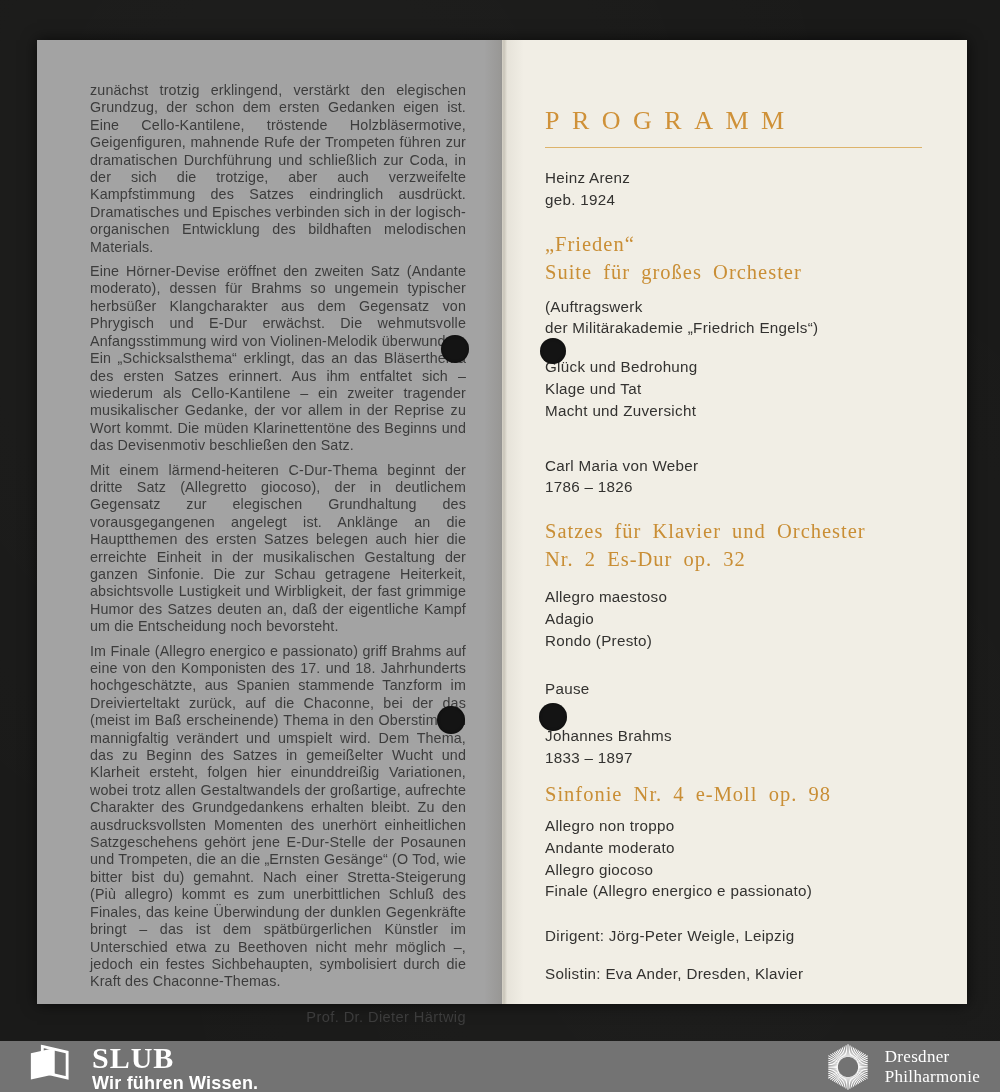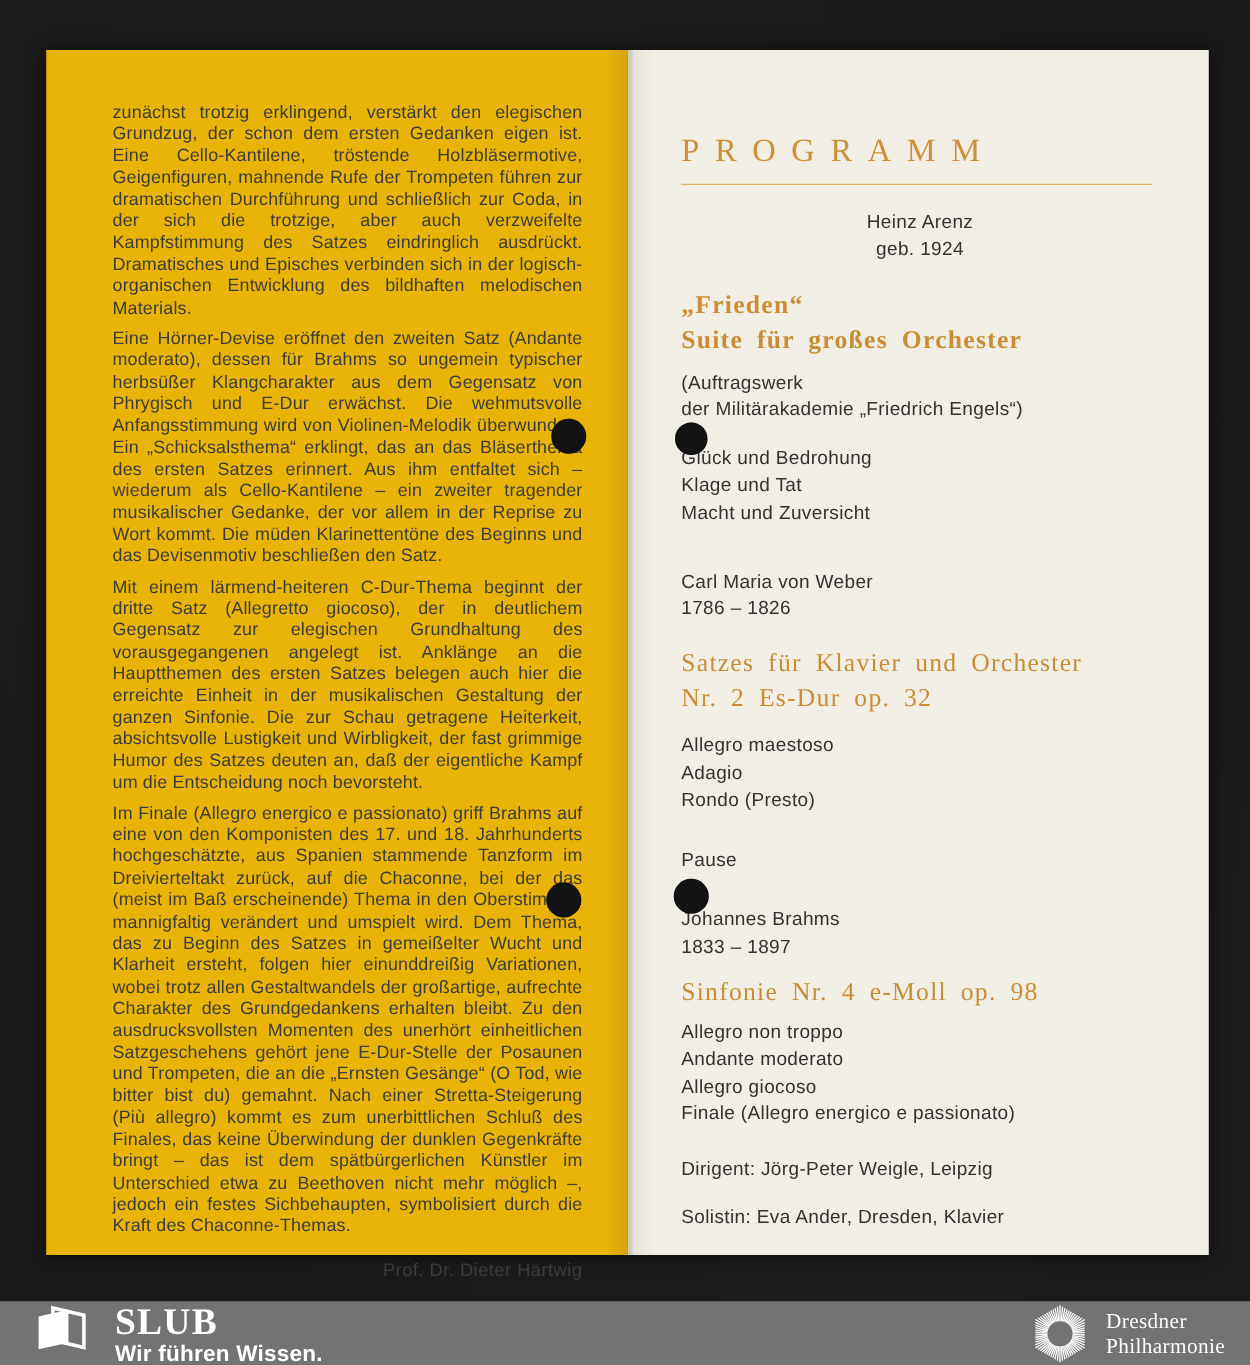--- a/index.html
+++ b/index.html
@@ -13,21 +13,21 @@
     background:
       radial-gradient(ellipse at 30% 20%, rgba(255,255,255,0.02), transparent 60%),
       radial-gradient(ellipse at 70% 80%, rgba(255,255,255,0.015), transparent 60%),
       #1a1a19;}
   .spread{
     position:absolute;left:37px;top:40px;width:930px;height:964px;
     box-shadow:0 0 14px rgba(0,0,0,0.65);
   }
   .page{position:absolute;top:0;height:100%;}
   .page-left{
-    left:0;width:465px;background:#eab308;
+    left:0;width:465px;background:#a3a3a3;
     color:#3c3c3c;
   }
   .page-right{
     left:465px;width:465px;background:#f1eee5;
     color:#2e2e2e;
   }
   .crease{
     position:absolute;top:0;left:447px;width:40px;height:100%;pointer-events:none;
     background:linear-gradient(90deg, rgba(0,0,0,0) 0%, rgba(60,50,30,0.10) 42%,
       rgba(60,50,30,0.22) 50%, rgba(60,50,30,0.06) 58%, rgba(0,0,0,0) 100%);
@@ -92,25 +92,25 @@
       <p>Im Finale (Allegro energico e passionato) griff Brahms auf eine von den Komponisten des 17. und 18. Jahrhunderts hochgeschätzte, aus Spanien stammende Tanzform im Dreivierteltakt zurück, auf die Chaconne, bei der das (meist im Baß erscheinende) Thema in den Oberstimmen mannigfaltig verändert und umspielt wird. Dem Thema, das zu Beginn des Satzes in gemeißelter Wucht und Klarheit ersteht, folgen hier einunddreißig Variationen, wobei trotz allen Gestaltwandels der großartige, aufrechte Charakter des Grundgedankens erhalten bleibt. Zu den ausdrucksvollsten Momenten des unerhört einheitlichen Satzgeschehens gehört jene E-Dur-Stelle der Posaunen und Trompeten, die an die „Ernsten Gesänge“ (O Tod, wie bitter bist du) gemahnt. Nach einer Stretta-Steigerung (Più allegro) kommt es zum unerbittlichen Schluß des Finales, das keine Überwindung der dunklen Gegenkräfte bringt – das ist dem spätbürgerlichen Künstler im Unterschied etwa zu Beethoven nicht mehr möglich –, jedoch ein festes Sichbehaupten, symbolisiert durch die Kraft des Chaconne-Themas.</p>
       <div class="signature">Prof. Dr. Dieter Härtwig</div>
     </div>
   </div>
 
   <div class="page page-right">
     <div class="program">
       <h1 class="prog-title" style="letter-spacing: 12.5px;">PROGRAMM</h1>
       <hr class="prog-rule">
 
-      <div class="blk" style="margin-top:19px;text-align:center;">
+      <div class="blk" style="margin-top:19px;">
         <div class="composer-line">Heinz Arenz</div>
         <div class="dates-line">geb. 1924</div>
       </div>
-      <div class="blk" style="margin-top:19px;font-weight:bold;">
+      <div class="blk" style="margin-top:19px;">
         <div class="work-title">„Frieden“</div>
         <div class="work-title">Suite für großes Orchester</div>
       </div>
       <div class="blk" style="margin-top:10px;">
         <div class="sub-line">(Auftragswerk</div>
         <div class="sub-line">der Militärakademie „Friedrich Engels“)</div>
       </div>
       <div class="blk" style="margin-top:17px;">
         <div class="mv-line">Glück und Bedrohung</div>
         <div class="mv-line">Klage und Tat</div>

